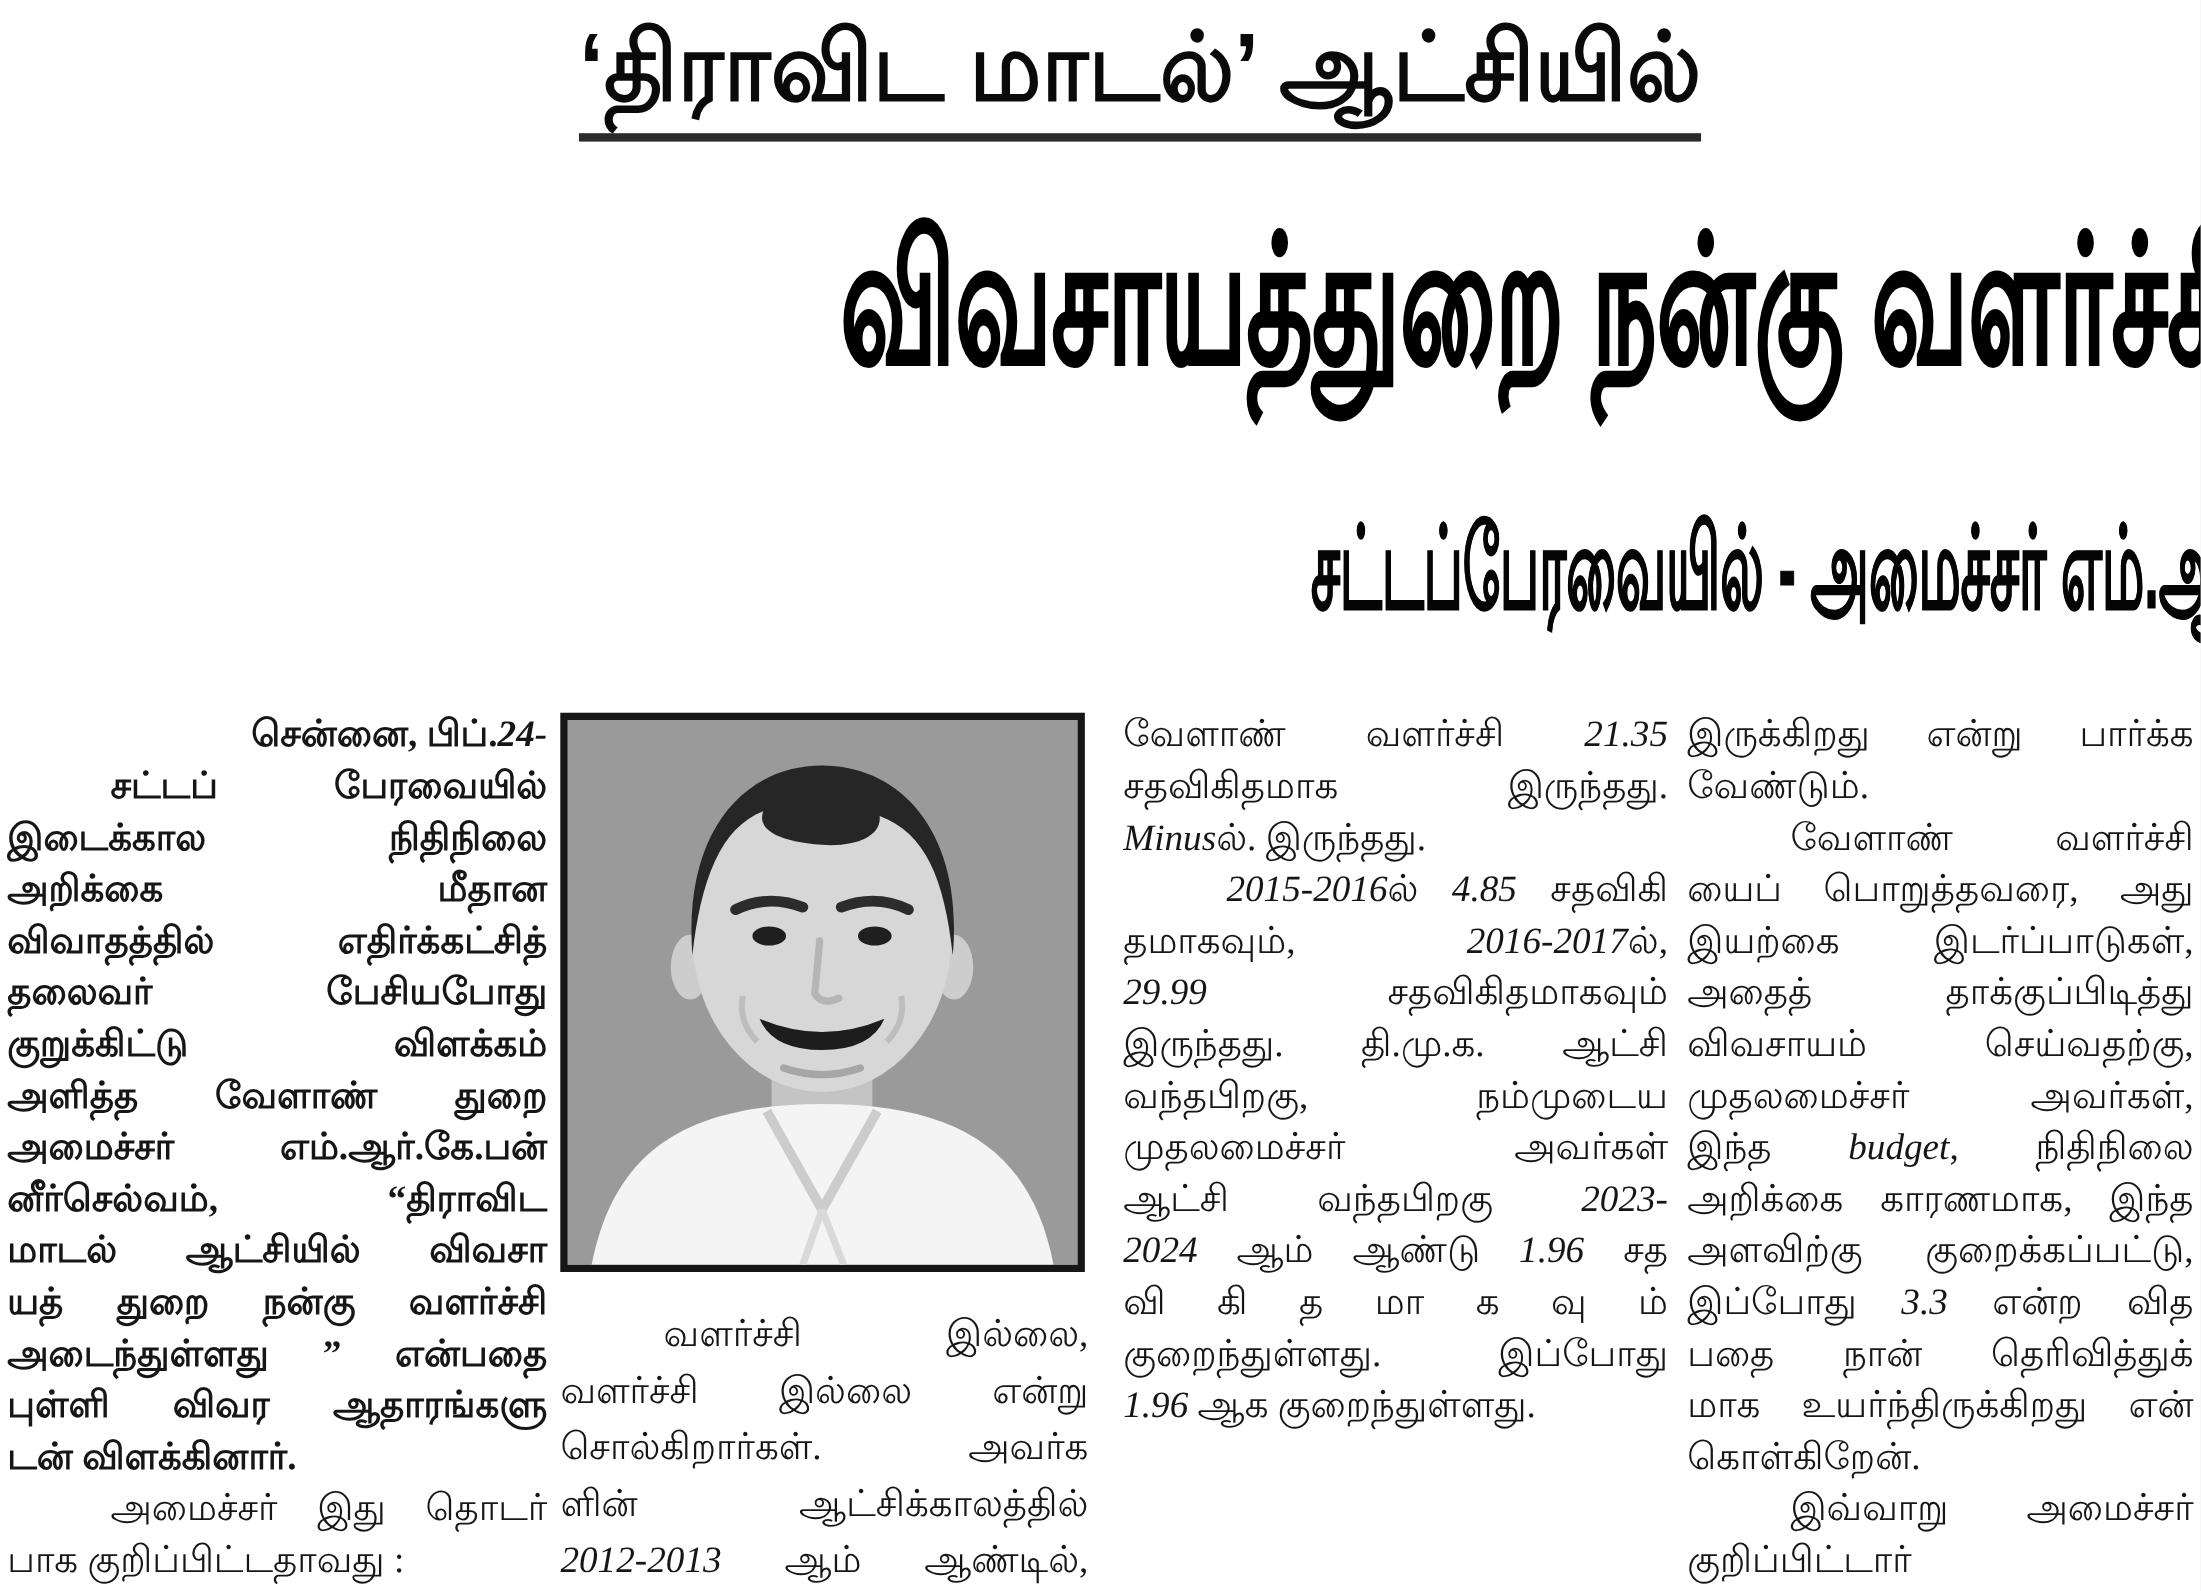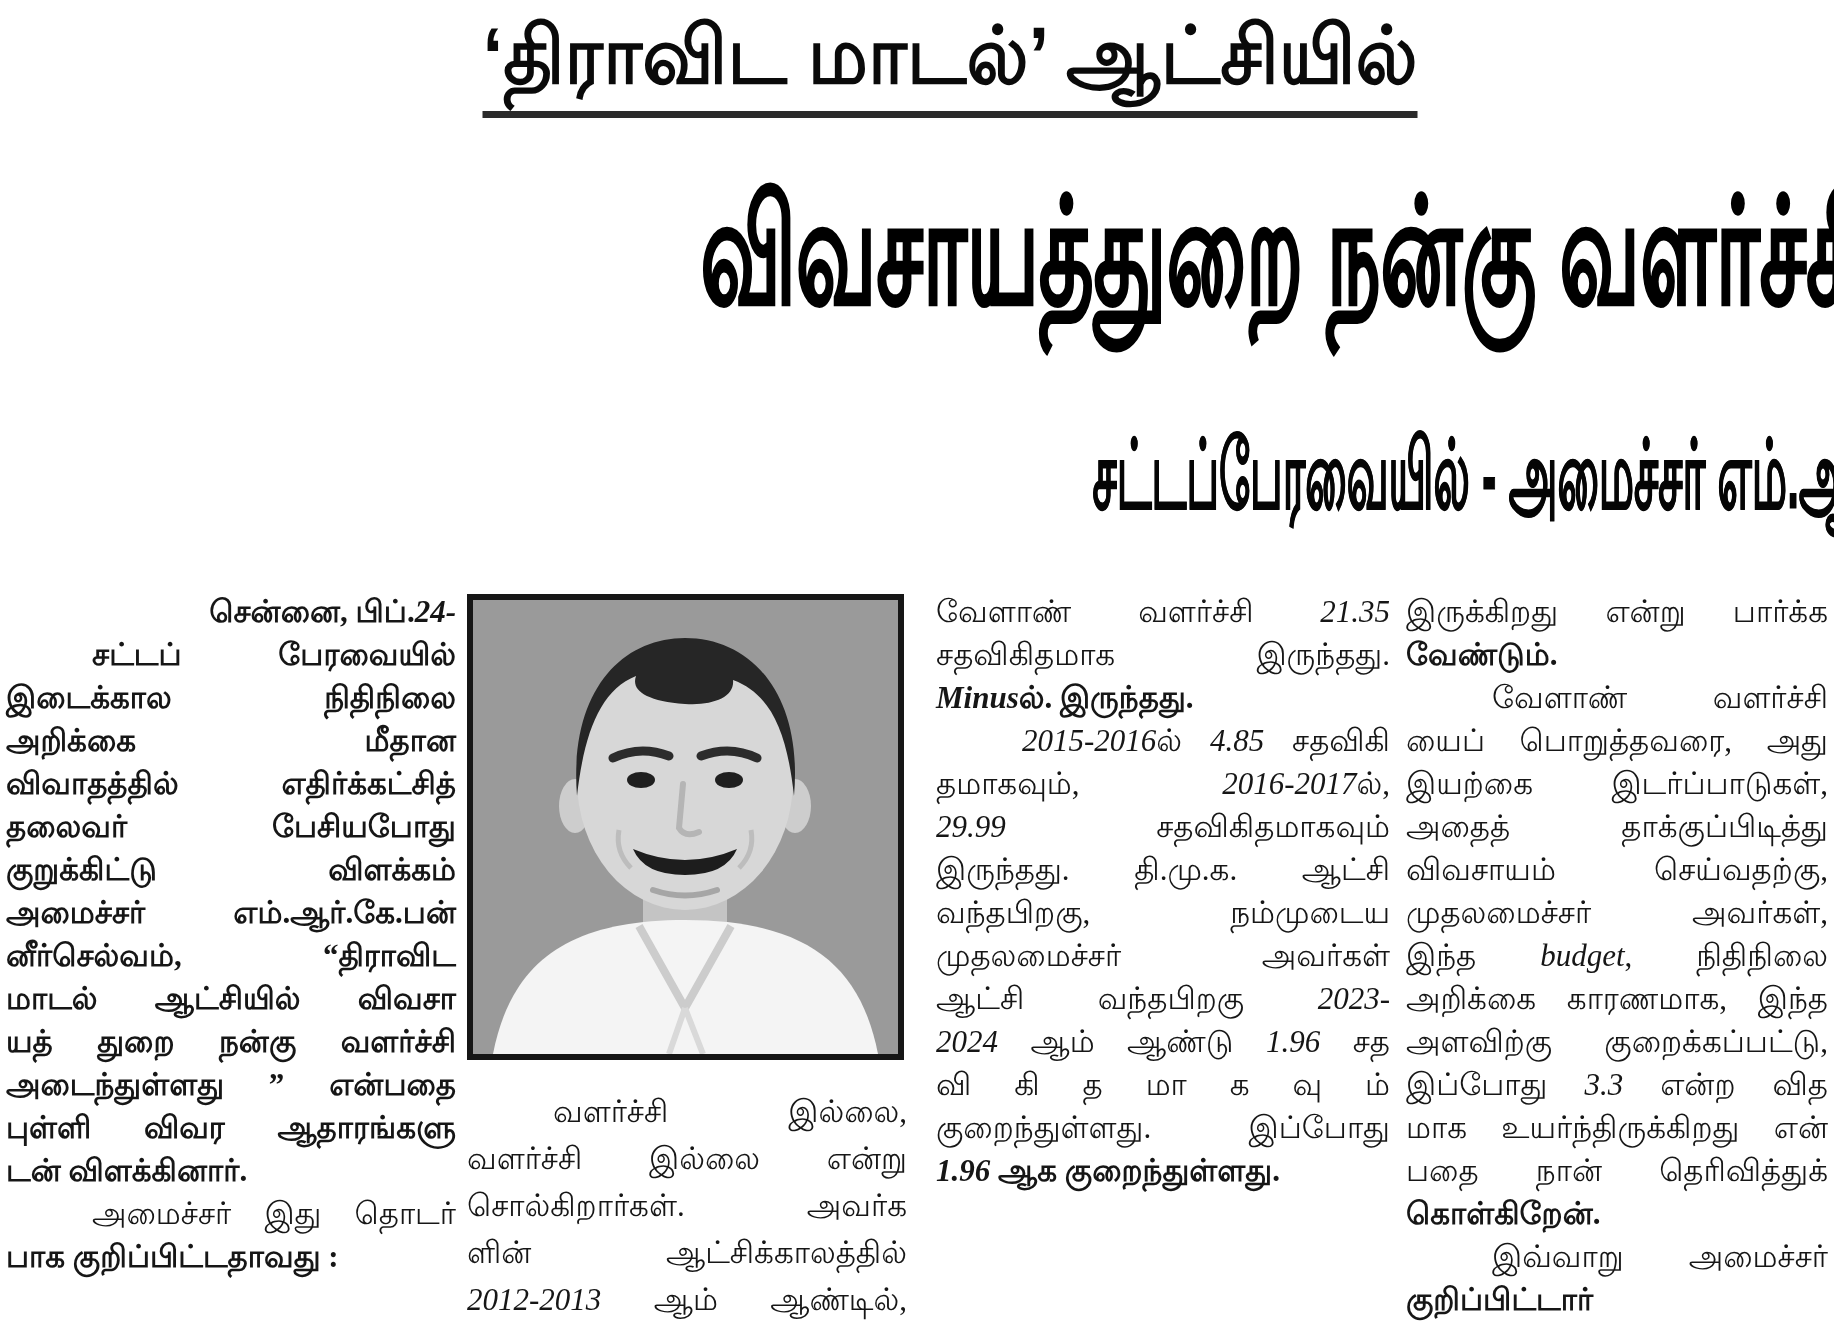--- a/index.html
+++ b/index.html
@@ -38,21 +38,21 @@
   .c2{left:467px;width:440px;}
   .c3{left:936px;width:454px;}
   .c4{left:1406px;width:422px;}
   .para{margin:0;}
   .line{
     font-size:31px;line-height:43px;
     text-align:justify;text-align-last:justify;
     white-space:nowrap;
   }
   .c2 .line{line-height:47px;}
-  .line.endline{text-align:left;text-align-last:left;font-weight:bold;}
+  .line.endline{text-align:left;text-align-last:left;}
   .line.right{text-align:right;text-align-last:right;}
   .para.bold .line{font-weight:700;}
   .para.indent .line:first-child{text-indent:86px;}
   .line i{font-style:italic;}
   
   .photo-frame{
     margin:4px 0 0 0;display:block;
     width:437px;height:466px;
     border:6px solid #161616;box-sizing:border-box;
     background:#9a9a9a;
@@ -83,20 +83,21 @@
         <div class="para bold">
           <div class="line right">சென்னை, பிப்.<i>24-</i></div>
         </div>
         <div class="para bold indent">
           <div class="line">சட்டப் பேரவையில்</div>
           <div class="line">இடைக்கால நிதிநிலை</div>
           <div class="line">அறிக்கை மீதான</div>
           <div class="line">விவாதத்தில் எதிர்க்கட்சித்</div>
           <div class="line">தலைவர் பேசியபோது</div>
           <div class="line">குறுக்கிட்டு விளக்கம்</div>
+          <div class="line">அளித்த வேளாண் துறை</div>
           <div class="line">அமைச்சர் எம்.ஆர்.கே.பன்</div>
           <div class="line">னீர்செல்வம், “திராவிட</div>
           <div class="line">மாடல் ஆட்சியில் விவசா</div>
           <div class="line">யத் துறை நன்கு வளர்ச்சி</div>
           <div class="line">அடைந்துள்ளது ” என்பதை</div>
           <div class="line">புள்ளி விவர ஆதாரங்களு</div>
           <div class="line endline">டன் விளக்கினார்.</div>
         </div>
         <div class="para indent">
           <div class="line">அமைச்சர் இது தொடர்</div>
@@ -181,22 +182,22 @@
           <div class="line">வேளாண் வளர்ச்சி</div>
           <div class="line">யைப் பொறுத்தவரை, அது</div>
           <div class="line">இயற்கை இடர்ப்பாடுகள்,</div>
           <div class="line">அதைத் தாக்குப்பிடித்து</div>
           <div class="line">விவசாயம் செய்வதற்கு,</div>
           <div class="line">முதலமைச்சர் அவர்கள்,</div>
           <div class="line">இந்த <i>budget</i>, நிதிநிலை</div>
           <div class="line">அறிக்கை காரணமாக, இந்த</div>
           <div class="line">அளவிற்கு குறைக்கப்பட்டு,</div>
           <div class="line">இப்போது <i>3.3</i> என்ற வித</div>
+          <div class="line">பதை நான் தெரிவித்துக்</div>
           <div class="line">மாக உயர்ந்திருக்கிறது என்</div>
-          <div class="line">பதை நான் தெரிவித்துக்</div>
           <div class="line endline">கொள்கிறேன்.</div>
         </div>
         <div class="para indent">
           <div class="line">இவ்வாறு அமைச்சர்</div>
           <div class="line endline">குறிப்பிட்டார்</div>
         </div>
       </section>
 
   </main>
 </div>

